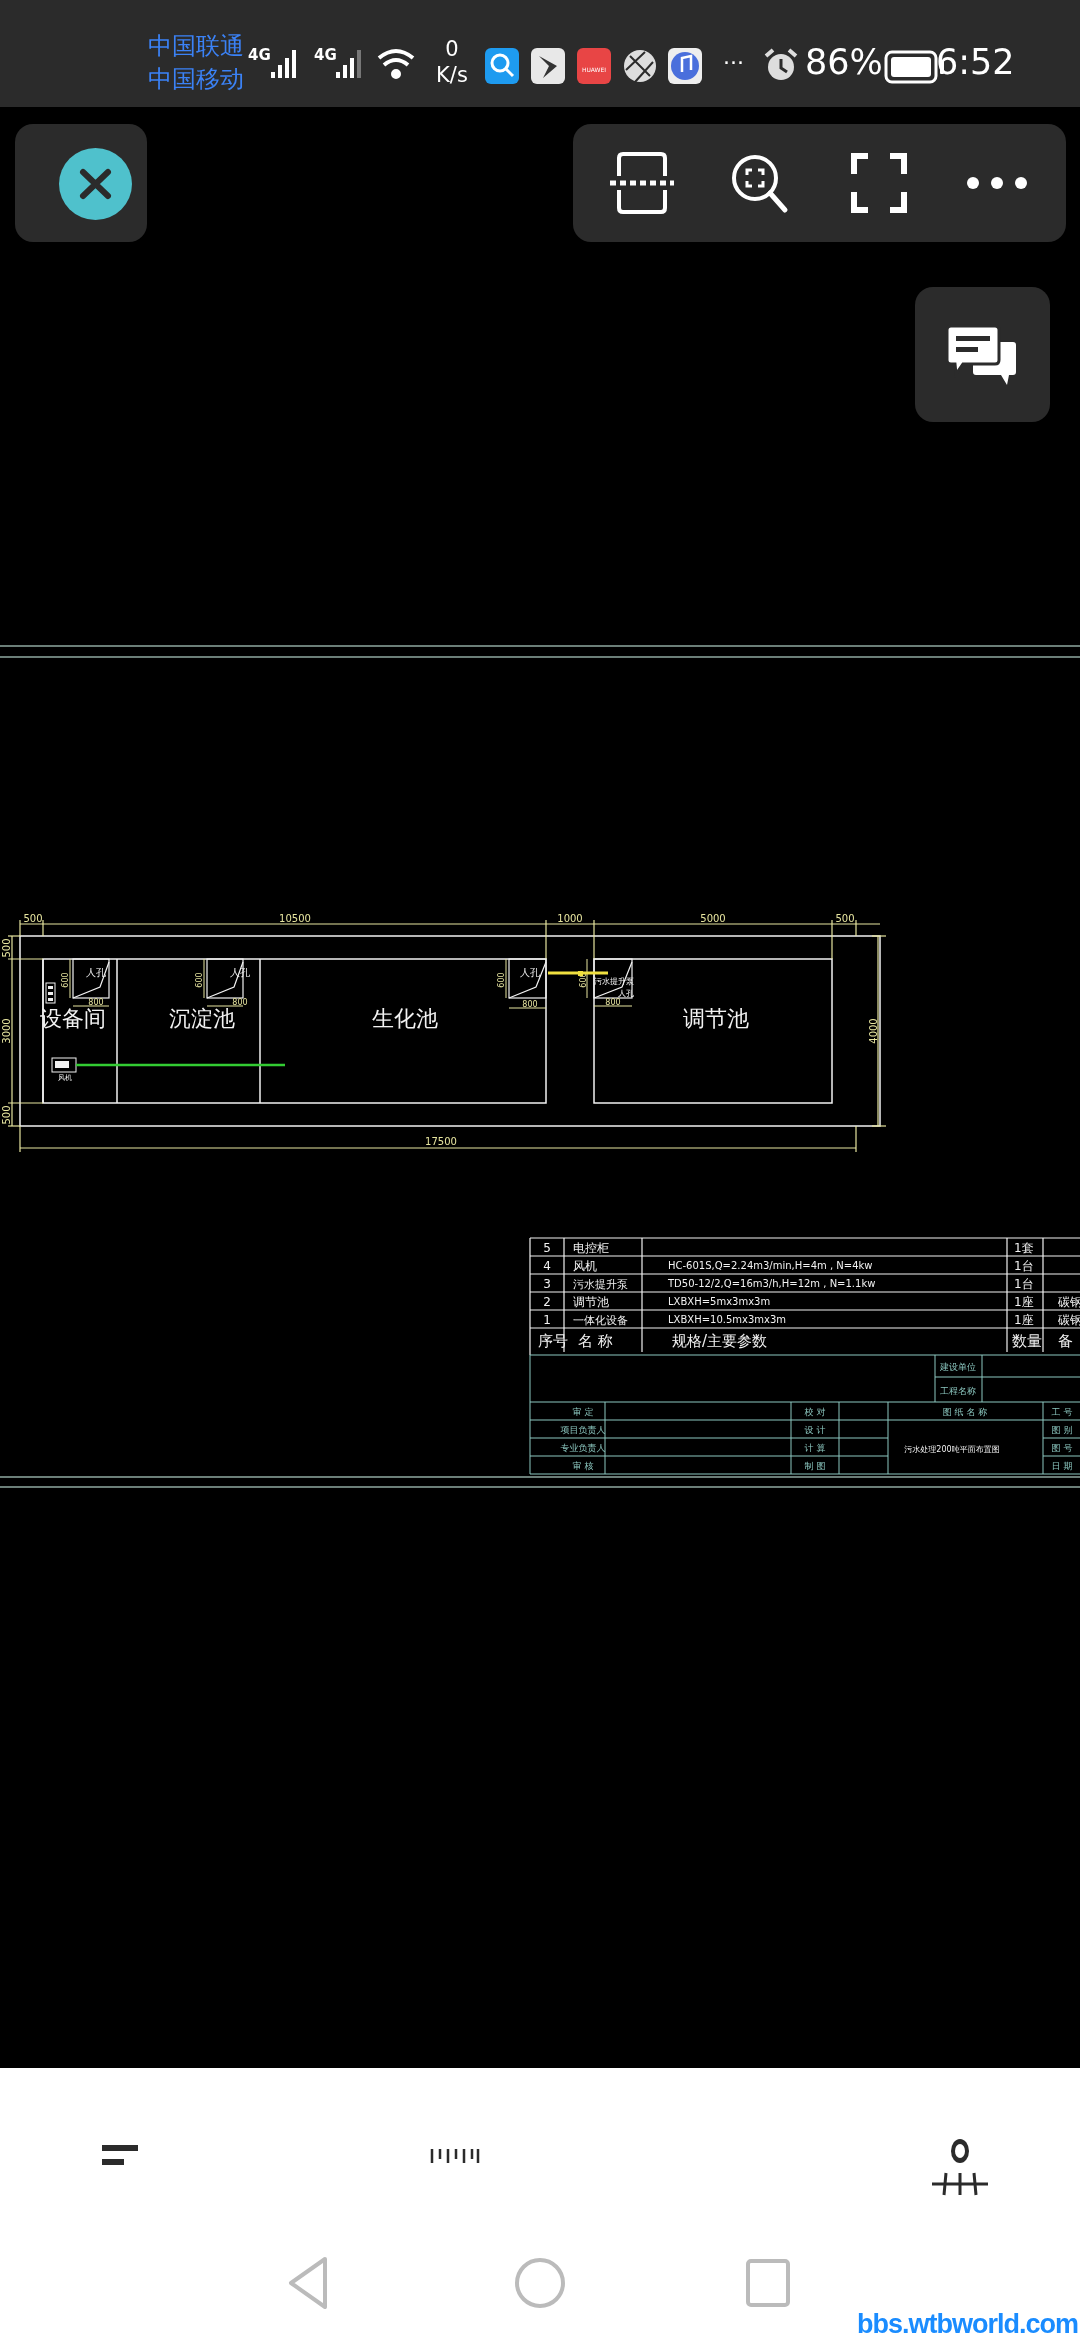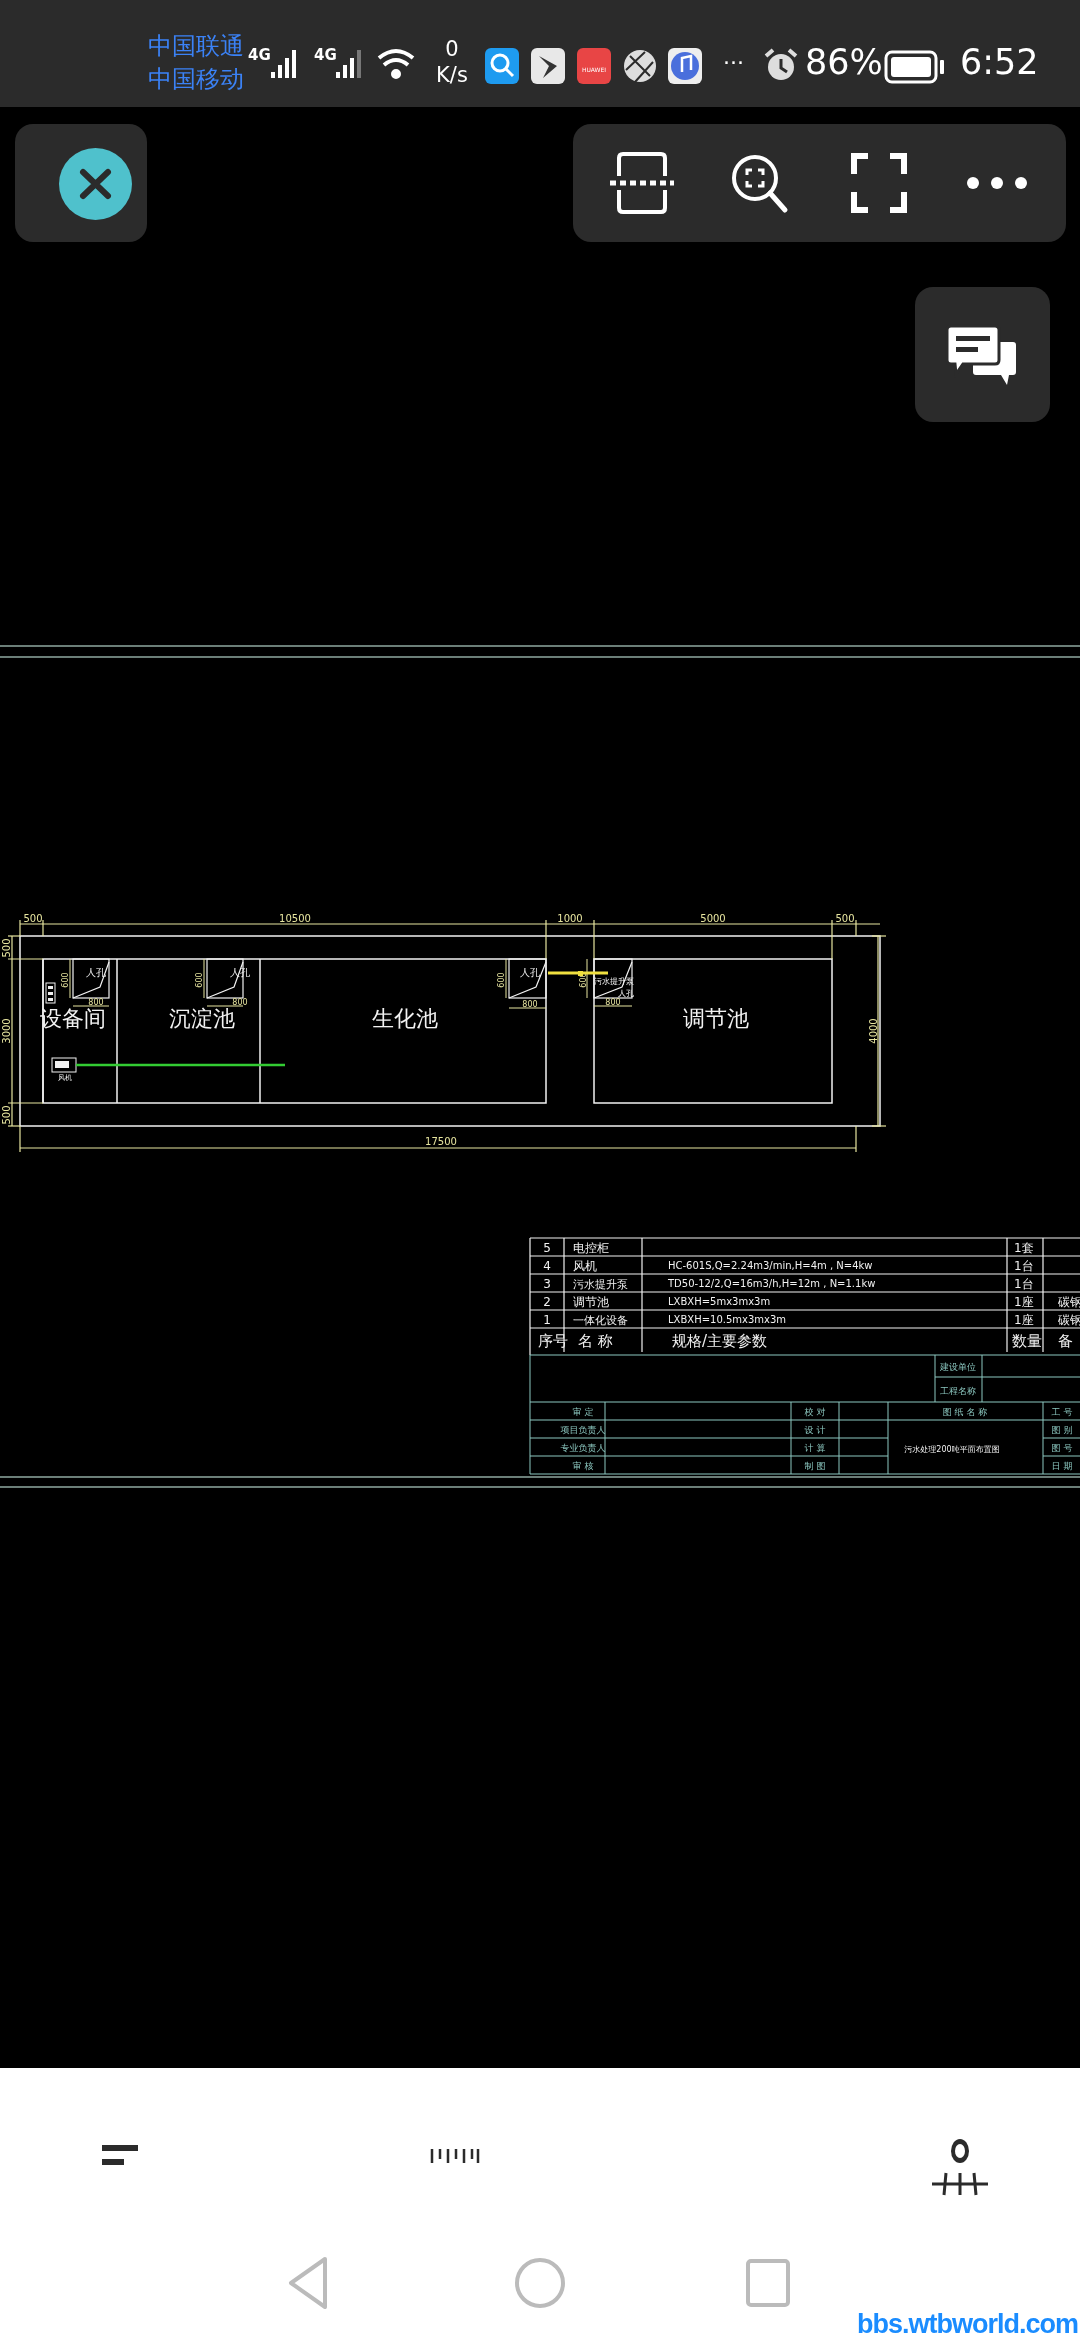--- a/index.html
+++ b/index.html
@@ -2,21 +2,21 @@
 <html><head>
 <meta charset="utf-8">
 <style>
   html,body{margin:0;padding:0;background:#000;}
   body{width:1080px;height:2340px;position:relative;overflow:hidden;font-family:"DejaVu Sans","Liberation Sans",sans-serif;color:#fff;}
   .statusbar{position:absolute;left:0;top:0;width:1080px;height:107px;background:#2b2b2b;}
   .carrier{position:absolute;left:148px;top:30px;font-size:24px;line-height:33px;color:#3b82f6;}
   .sb-item{position:absolute;}
   .speed{position:absolute;left:432px;top:36px;font-size:21px;line-height:26px;text-align:center;width:40px;}
   .battery-pct{position:absolute;left:805px;top:42px;font-size:35px;line-height:40px;text-align:right;}
-  .clock{position:absolute;left:960px;top:42px;font-size:35px;line-height:40px;}
+  .clock{position:absolute;left:936px;top:42px;font-size:35px;line-height:40px;}
   .canvas{position:absolute;left:0;top:107px;width:1080px;height:1961px;background:#000;}
   .ctrl-box{position:absolute;background:#2b2b2b;border-radius:18px;}
   .close-btn{left:15px;top:124px;width:132px;height:118px;}
   .close-circle{position:absolute;left:44px;top:24px;width:73px;height:72px;border-radius:50%;background:#4fc1cc;}
   .top-tools{left:573px;top:124px;width:493px;height:118px;display:flex;align-items:center;justify-content:space-around;padding:0 10px;box-sizing:border-box;}
   .tool-icon{width:70px;height:70px;display:flex;align-items:center;justify-content:center;}
   .comment-btn{left:915px;top:287px;width:135px;height:135px;display:flex;align-items:center;justify-content:center;}
   .bottom-bar{position:absolute;left:0;top:2068px;width:1080px;height:272px;background:#ffffff;}
   .bottom-tools{position:absolute;left:0;top:40px;width:1080px;height:110px;}
   .bt{position:absolute;top:0;width:90px;height:110px;display:flex;align-items:center;justify-content:center;}

